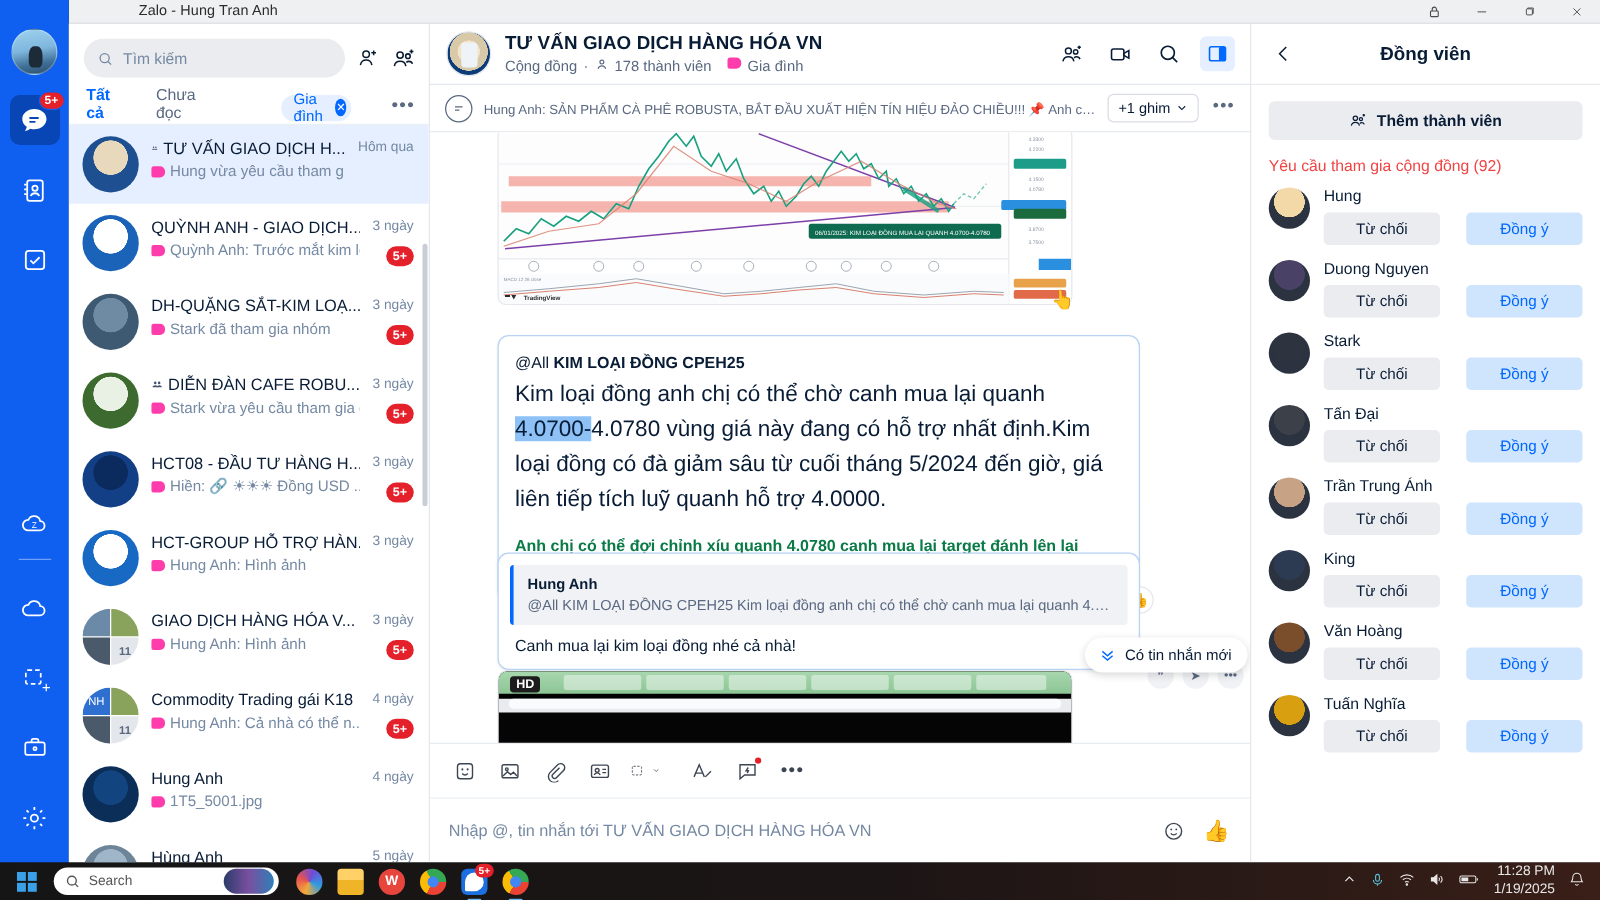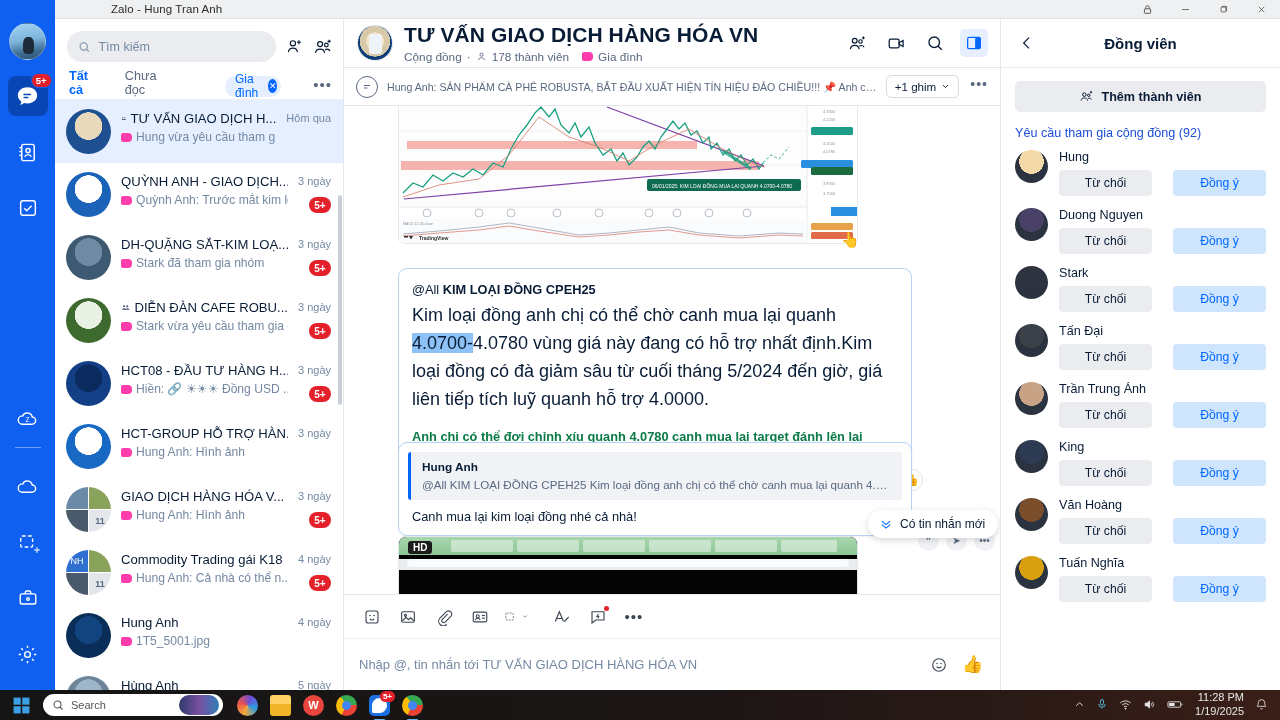--- a/index.html
+++ b/index.html
@@ -122,22 +122,22 @@
     height:49px; border-bottom:1px solid #e4e7ec; display:flex; align-items:center;
     padding:0 12px 0 13px; gap:11px; flex:0 0 49px;
   }
   .chathead .gav{
     width:36px; height:36px; border-radius:50%; overflow:hidden; flex:0 0 36px;
     background:radial-gradient(circle at 50% 45%,#f2e2c8 0 35%,#d8c9a8 36% 60%, #0b3c78 61% 100%);
     position:relative; border:1px solid #e2e6ea;
   }
   .chathead .gav:after{ content:""; position:absolute; left:11px; top:8px; width:13px; height:20px; background:#eef3f7; border-radius:3px;}
   .chh-mid{ flex:1; min-width:0; }
-  .chh-title{ font-size:21px; font-weight:bold; color:#081c36; letter-spacing:.1px;}
-  .chh-sub{ display:flex; align-items:center; gap:5px; font-size:11.8px; color:#5a6981; margin-top:3px;}
+  .chh-title{ font-size:15px; font-weight:bold; color:#081c36; letter-spacing:.1px;}
+  .chh-sub{ display:flex; gap:5px; font-size:11.8px; color:#5a6981; margin-top:3px;}
   .chh-actions{ display:flex; align-items:center; gap:11px; }
   .act{ width:28px; height:28px; display:flex; align-items:center; justify-content:center; border-radius:5px; color:#081c36; cursor:pointer;}
   .act.on{ background:#e5efff; color:#0068ff; }
 
   .pinbar{
     height:38px; background:#fff; border-bottom:1px solid #e4e7ec; display:flex; align-items:center;
     gap:9px; padding:0 10px 0 12px; flex:0 0 38px;
   }
   .pin-ico{ width:22px; height:22px; border-radius:50%; border:1.3px solid #5a6981; display:flex; align-items:center; justify-content:center; color:#5a6981;}
   .pin-mid{ flex:1; min-width:0; }
@@ -213,21 +213,21 @@
 
   
   .rightcol{ position:absolute; left:1000px; top:19px; width:280px; height:671px; background:#fff; border-left:1px solid #e4e7ec; display:flex; flex-direction:column;}
   .rp-head{ height:49px; display:flex; align-items:center; border-bottom:1px solid #e9ecef; padding:0 12px; flex:0 0 49px;}
   .rp-back{ width:28px; height:28px; display:flex; align-items:center; justify-content:center; color:#081c36; cursor:pointer;}
   .rp-title{ flex:1; text-align:center; font-size:15px; font-weight:bold; color:#081c36; margin-right:28px;}
   .rp-addbtn{
     margin:13px 14px 0; height:31px; background:#ebecf0; border-radius:5px; display:flex;
     align-items:center; justify-content:center; gap:7px; font-size:12.6px; font-weight:bold; color:#081c36; cursor:pointer;
   }
-  .rp-sect{ font-size:12.6px; color:#1d4ed8; padding:14px 14px 4px; }
+  .rp-sect{ font-size:12.6px; color:#ef4444; padding:14px 14px 4px; }
   .rp-list{ flex:1; overflow:hidden; padding:0 0 0 0;}
   .rp-row{ display:flex; gap:11px; padding:6px 14px 6px 14px; align-items:flex-start;}
   .rp-av{ width:33px; height:33px; border-radius:50%; flex:0 0 33px; overflow:hidden; }
   .rp-mid{ flex:1; min-width:0;}
   .rp-name{ font-size:12.6px; color:#081c36; margin-bottom:6px; white-space:nowrap; overflow:hidden; text-overflow:ellipsis;}
   .rp-btns{ display:flex; gap:21px;}
   .rp-b{
     flex:1; height:26px; border-radius:4px; font-size:12.2px; display:flex; align-items:center;
     justify-content:center; cursor:pointer;
   }

